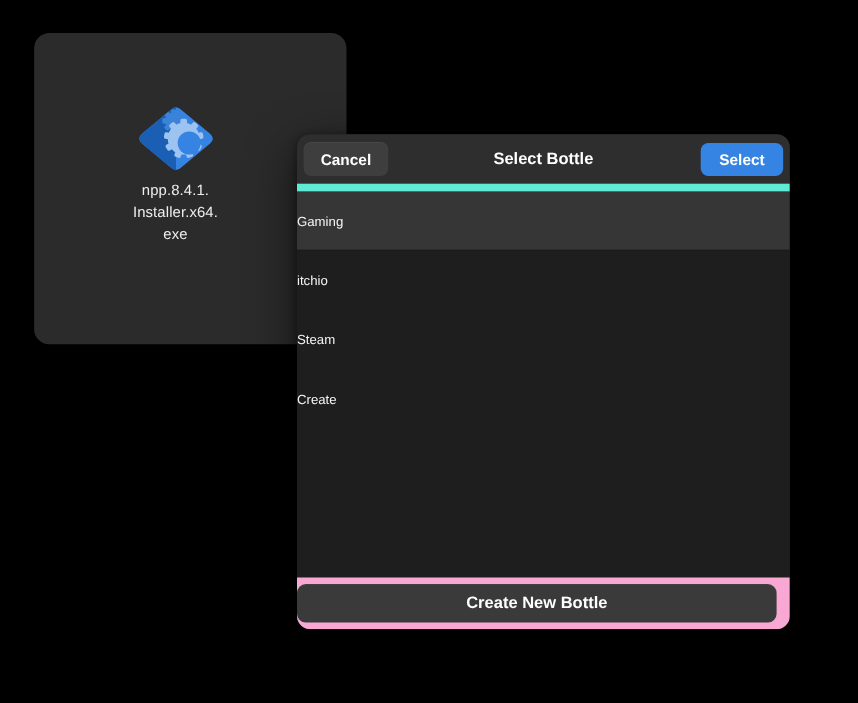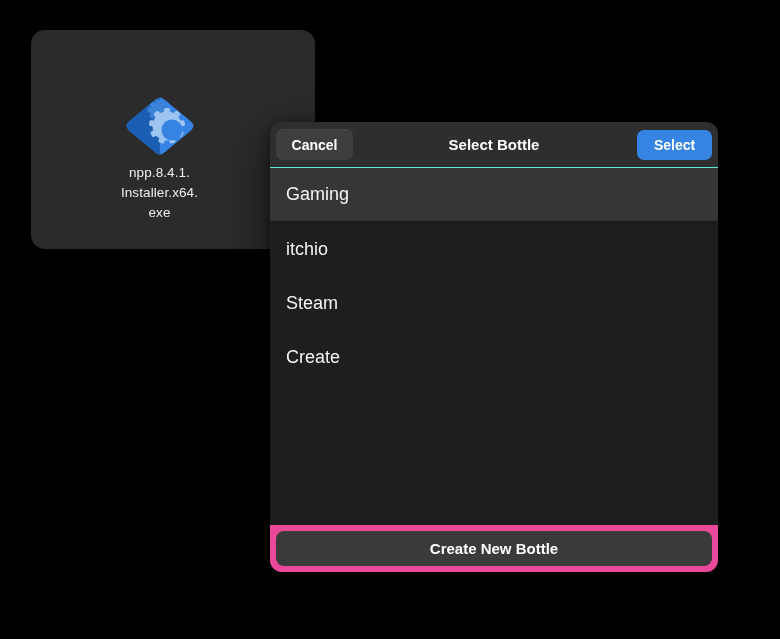--- a/index.html
+++ b/index.html
@@ -16,21 +16,21 @@
     background: #000000;
     overflow: hidden;
   }
 
   
   .file-card {
     position: absolute;
     left: 31px;
     top: 30px;
     width: 284px;
-    height: 219px;
+    height: 283px;
     background: #2b2b2b;
     border-radius: 14px;
   }
   .file-item {
     position: absolute;
     left: 50px;
     top: 63px;
     width: 157px;
     display: flex;
     flex-direction: column;
@@ -62,21 +62,21 @@
                 inset 0 0 0 1px rgba(255,255,255,0.05);
     display: flex;
     flex-direction: column;
     overflow: hidden;
   }
   .dialog-header {
     position: relative;
     height: 45px;
     flex: 0 0 auto;
     background: #2e2e2e;
-    border-bottom: 1px solid #5eead4;
+    border-bottom: 7px solid #5eead4;
     display: flex;
     align-items: center;
     justify-content: space-between;
     padding: 0 6px;
   }
   .dialog-title {
     position: absolute;
     left: 0;
     right: 0;
     text-align: center;
@@ -111,37 +111,36 @@
   .bottle-list {
     flex: 1 1 auto;
     background: #1e1e1e;
     overflow: hidden;
   }
   .bottle-row {
     height: 54px;
     box-sizing: border-box;
     display: flex;
     align-items: center;
-    padding-left: 16px;
     color: #f4f4f4;
-    font-size: 18px;
+    font-size: 12px;
     cursor: pointer;
   }
   .bottle-row.selected {
     height: 54px;
     background: #363636;
     border-bottom: 1px solid #171717;
   }
 
   .dialog-footer {
     flex: 0 0 47px;
-    background: #ec4899;
-    display: flex;
-    align-items: center;
-    justify-content: center;
+    background: #f9a8d4;
+    display: flex;
+    align-items: center;
+    justify-content: flex-start;
   }
   .btn-create {
     width: 436px;
     height: 35px;
     background: #3a3a3a;
     border-radius: 8px;
     font-size: 15px;
     box-shadow: inset 0 1px 0 rgba(255,255,255,0.04);
   }
 </style>

